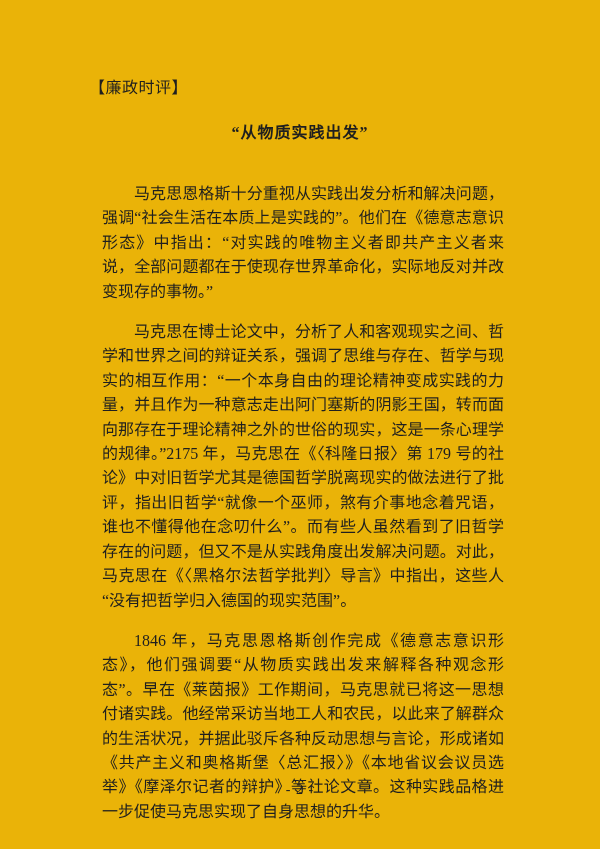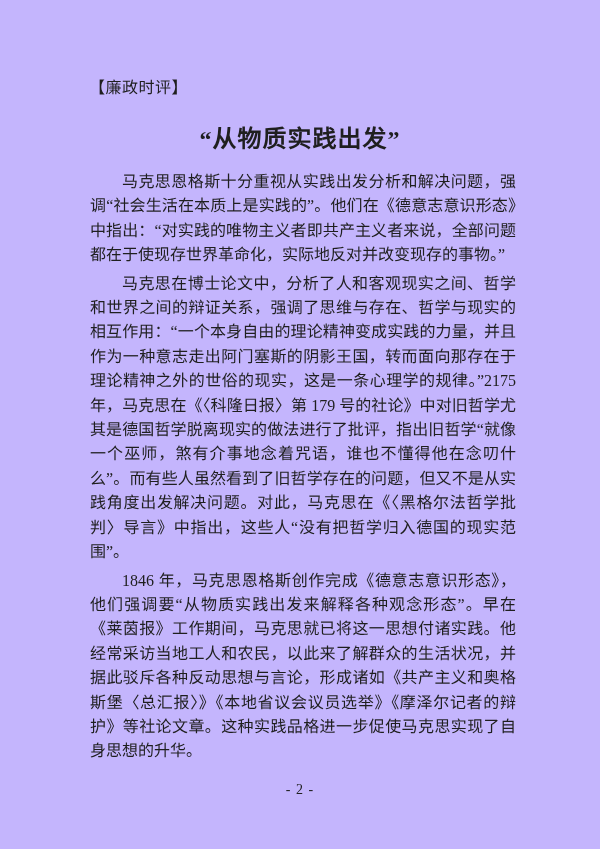--- a/index.html
+++ b/index.html
@@ -4,56 +4,56 @@
 <style>
   html, body {
     margin: 0;
     padding: 0;
     background: #ffffff;
   }
   .page {
     position: relative;
     width: 600px;
     height: 849px;
-    background: #c4b5fd;
+    background: #eab308;
     font-family: "Liberation Serif", "DejaVu Serif", serif;
     color: #1f1f1f;
     overflow: hidden;
     box-sizing: border-box;
   }
   .header-tag {
     position: absolute;
     left: 89px;
     top: 74px;
     font-size: 16px;
     letter-spacing: 0.5px;
     white-space: nowrap;
   }
   .doc-title {
     position: absolute;
     left: 0;
     top: 119px;
     width: 100%;
     text-align: center;
-    font-size: 24px;
+    font-size: 16px;
     font-weight: bold;
     letter-spacing: 1px;
   }
   .body-text {
     position: absolute;
     left: 86px;
     top: 166px;
     width: 434px;
     font-size: 16px;
     line-height: 24.4px;
     text-align: justify;
     text-justify: inter-ideograph;
   }
   .body-text p {
-    margin: 4px;
+    margin: 16px;
     padding: 0;
     text-indent: 2em;
     word-break: break-all;
   }
   .page-number {
     position: absolute;
     left: 0;
     top: 782px;
     width: 100%;
     text-align: center;

